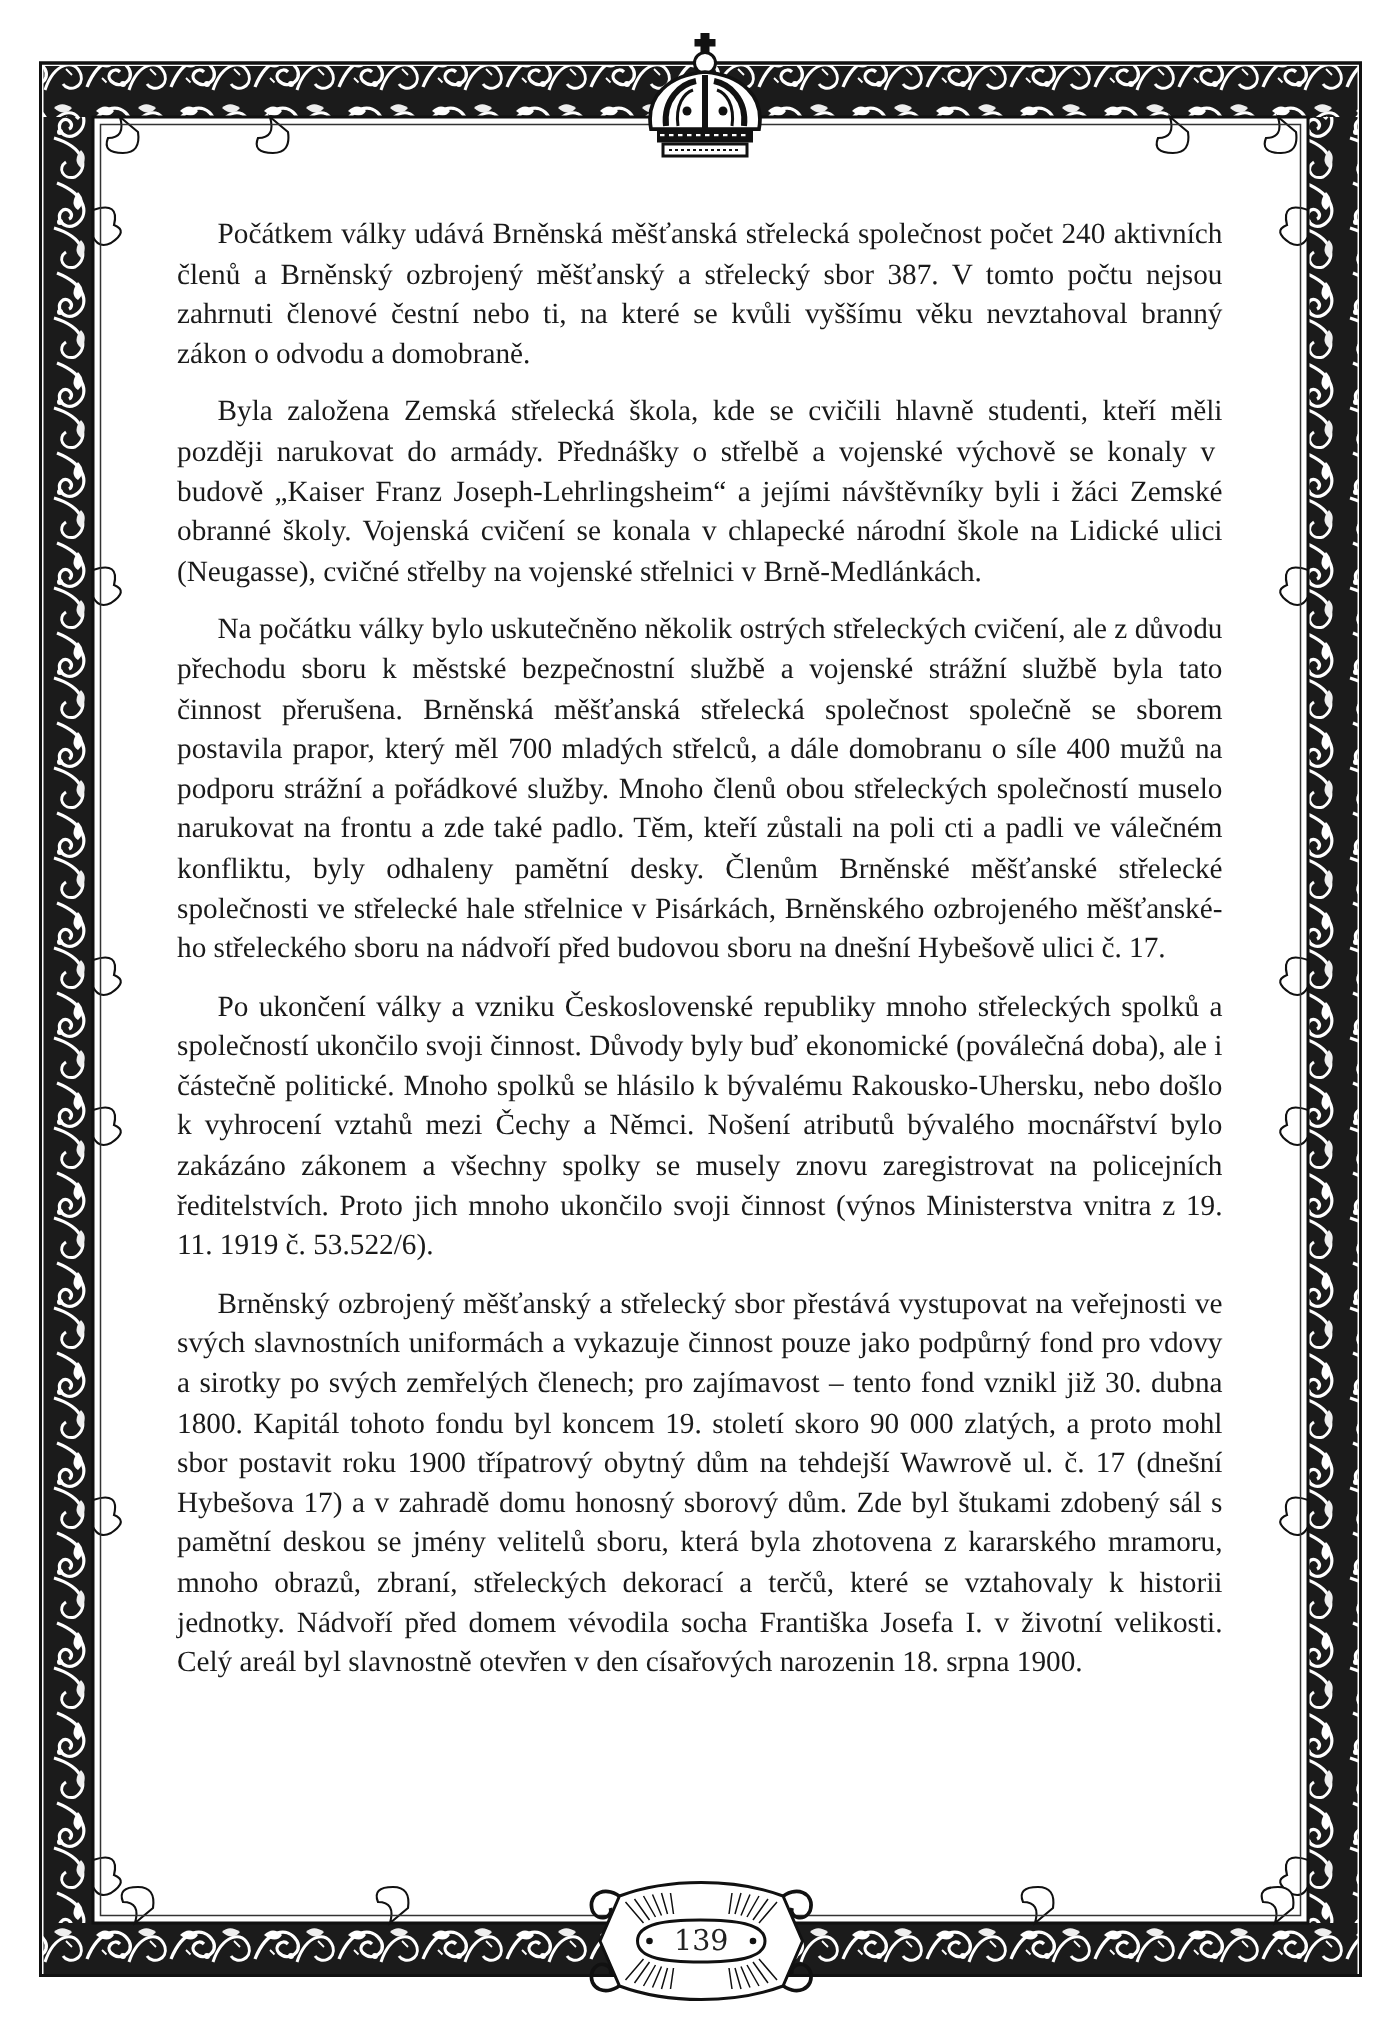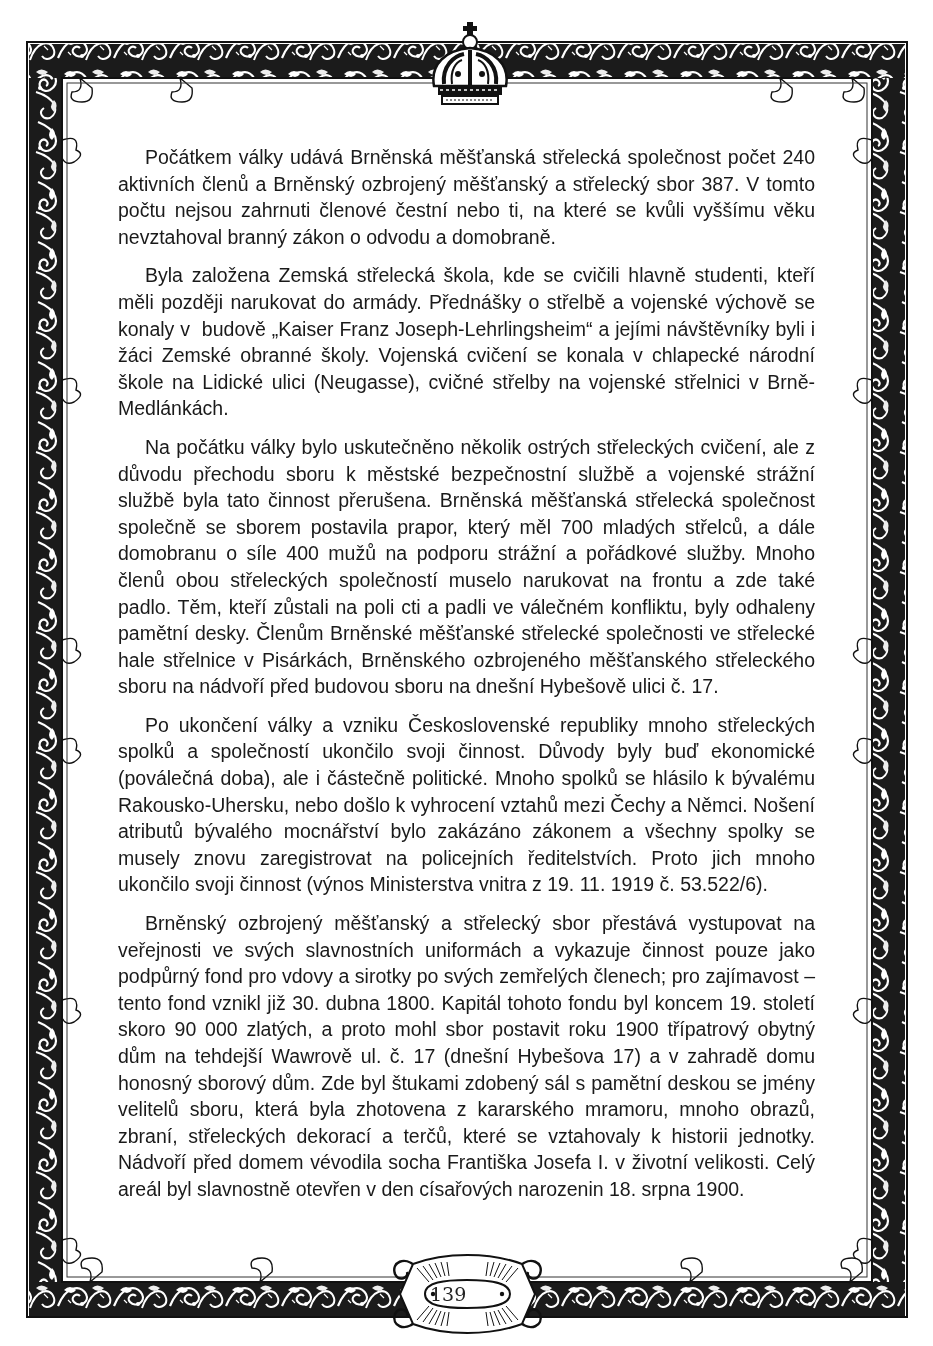--- a/index.html
+++ b/index.html
@@ -11,28 +11,28 @@
     .frame-outer {
       position: absolute; left: 26px; top: 41px; width: 882px; height: 1277px;
       border: 2px solid #111; box-sizing: border-box;
     }
 
     
     .crown { position: absolute; left: 420px; top: 14px; width: 100px; height: 100px; }
     
     .medallion { position: absolute; left: 385px; top: 1252px; width: 165px; height: 84px; }
     .page-number {
-      position: absolute; left: 430px; top: 1283px; width: 75px; 
+      position: absolute; left: 430px; top: 1283px; width: 75px; text-align: center;
       font-family: "DejaVu Serif", serif; font-size: 19px; color: #222; line-height: 22px;
     }
 
     
     .content {
       position: absolute; left: 118px; top: 144px; width: 697px;
-      font-family: Liberation Sans, sans-serif; font-size: 19.5px; line-height: 26.6px;
+      font-family: Liberation Serif, serif; font-size: 19.5px; line-height: 26.6px;
       color: #1a1a1a; text-align: justify; hyphens: manual;
     }
     .content p { margin: 0 0 12px 0; text-indent: 27px; }
   </style>
 </head>
 <body>
 
 <div class="page">
 
   <div class="frame-outer"></div>

